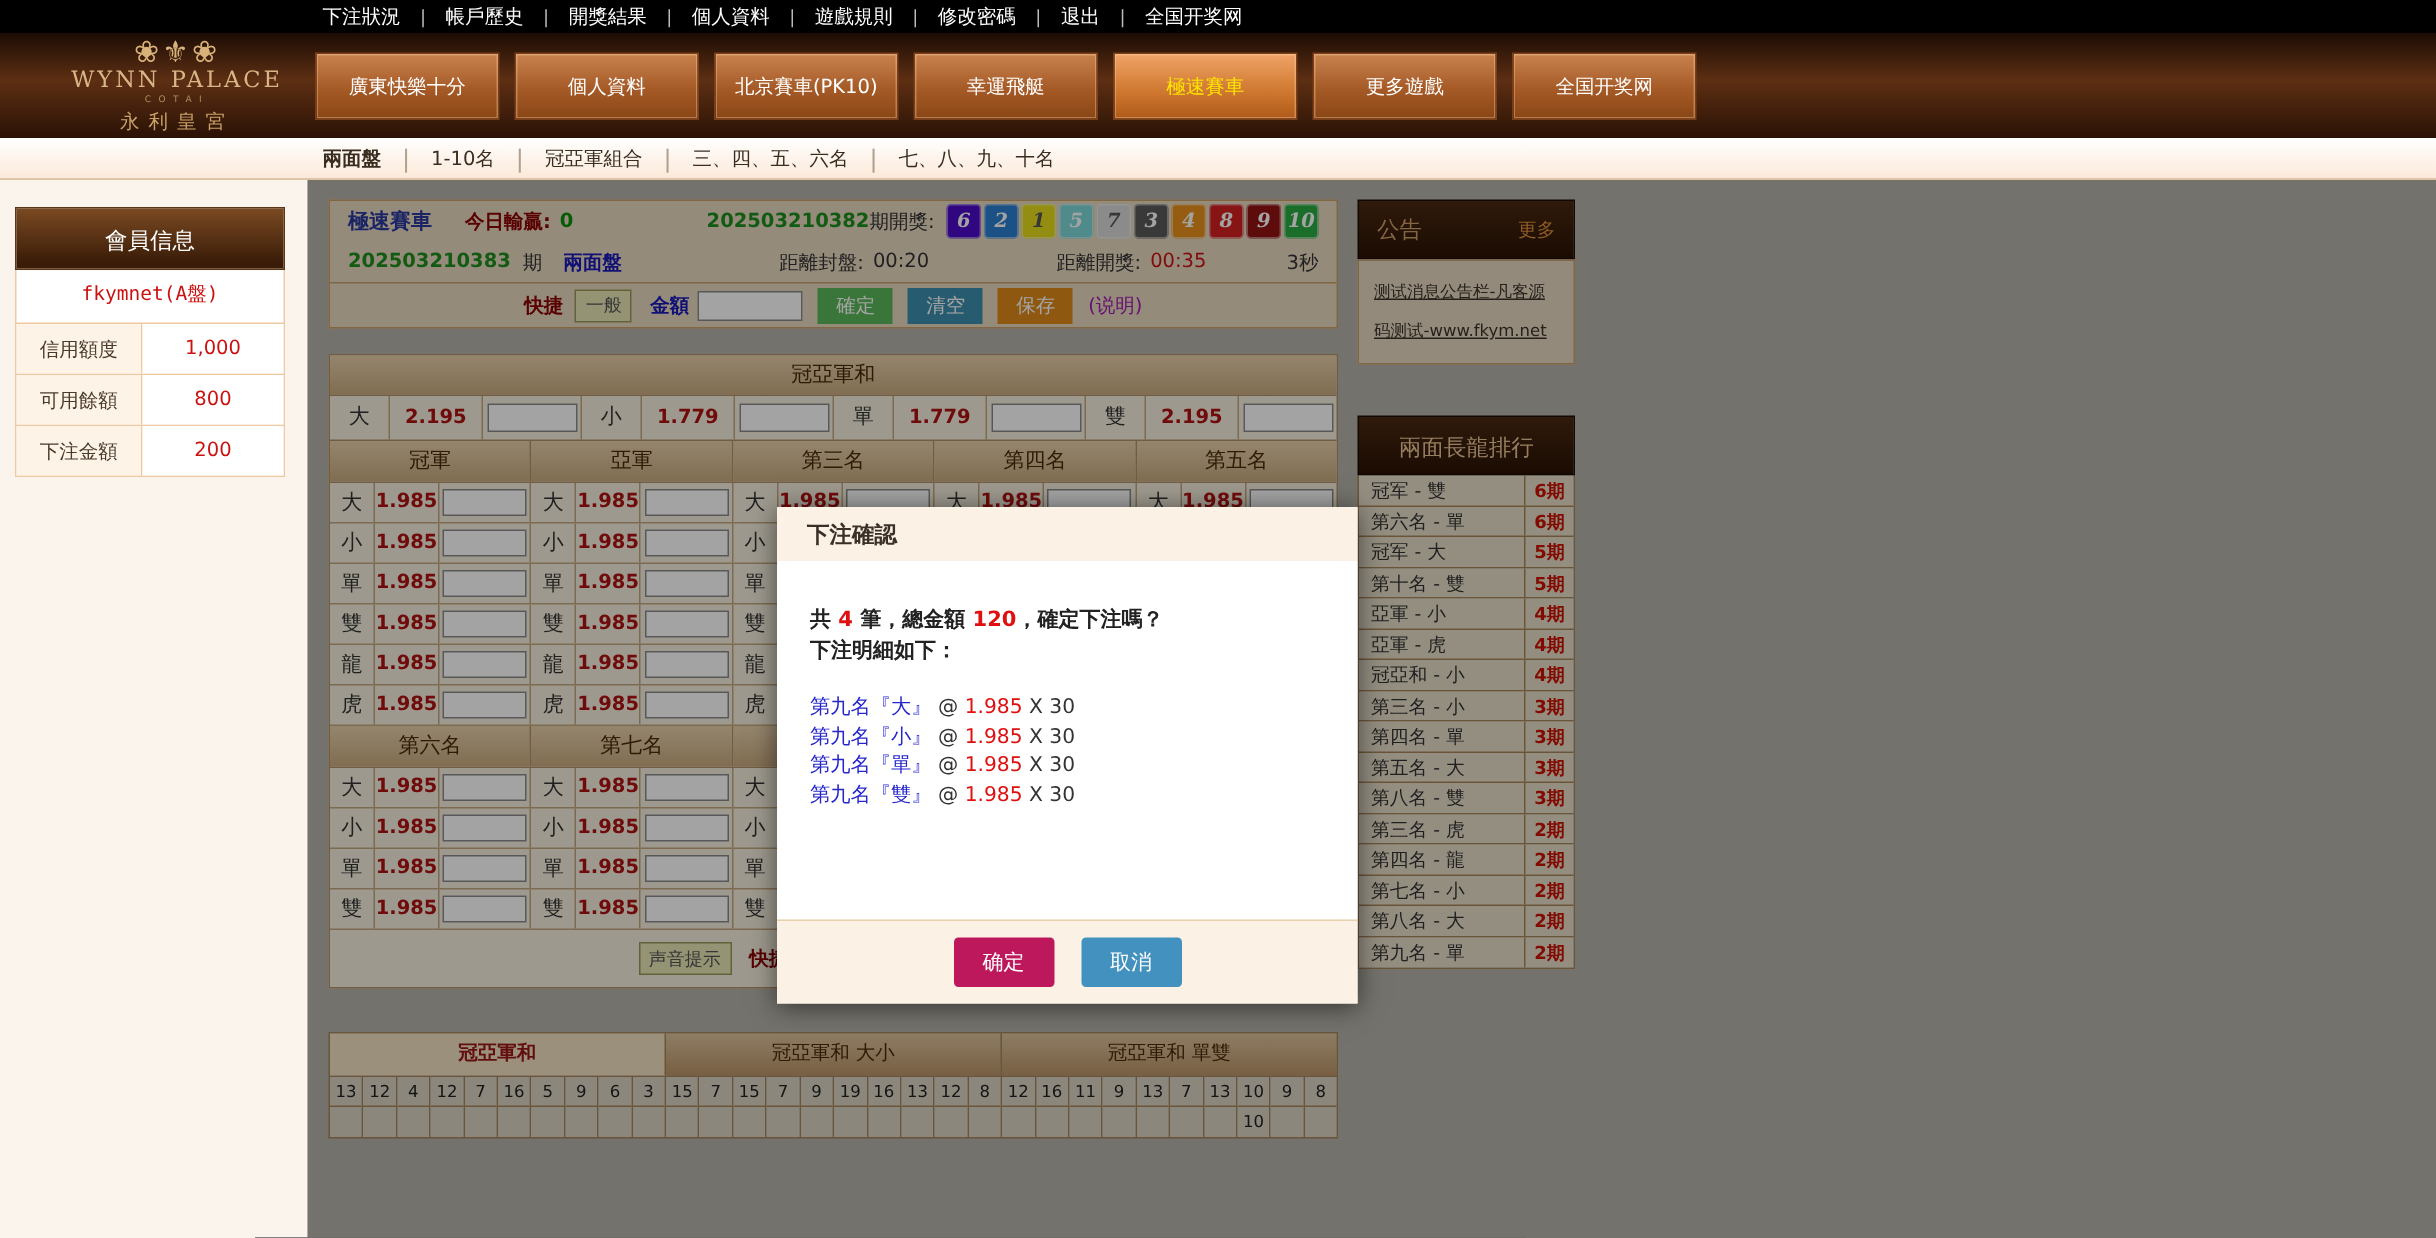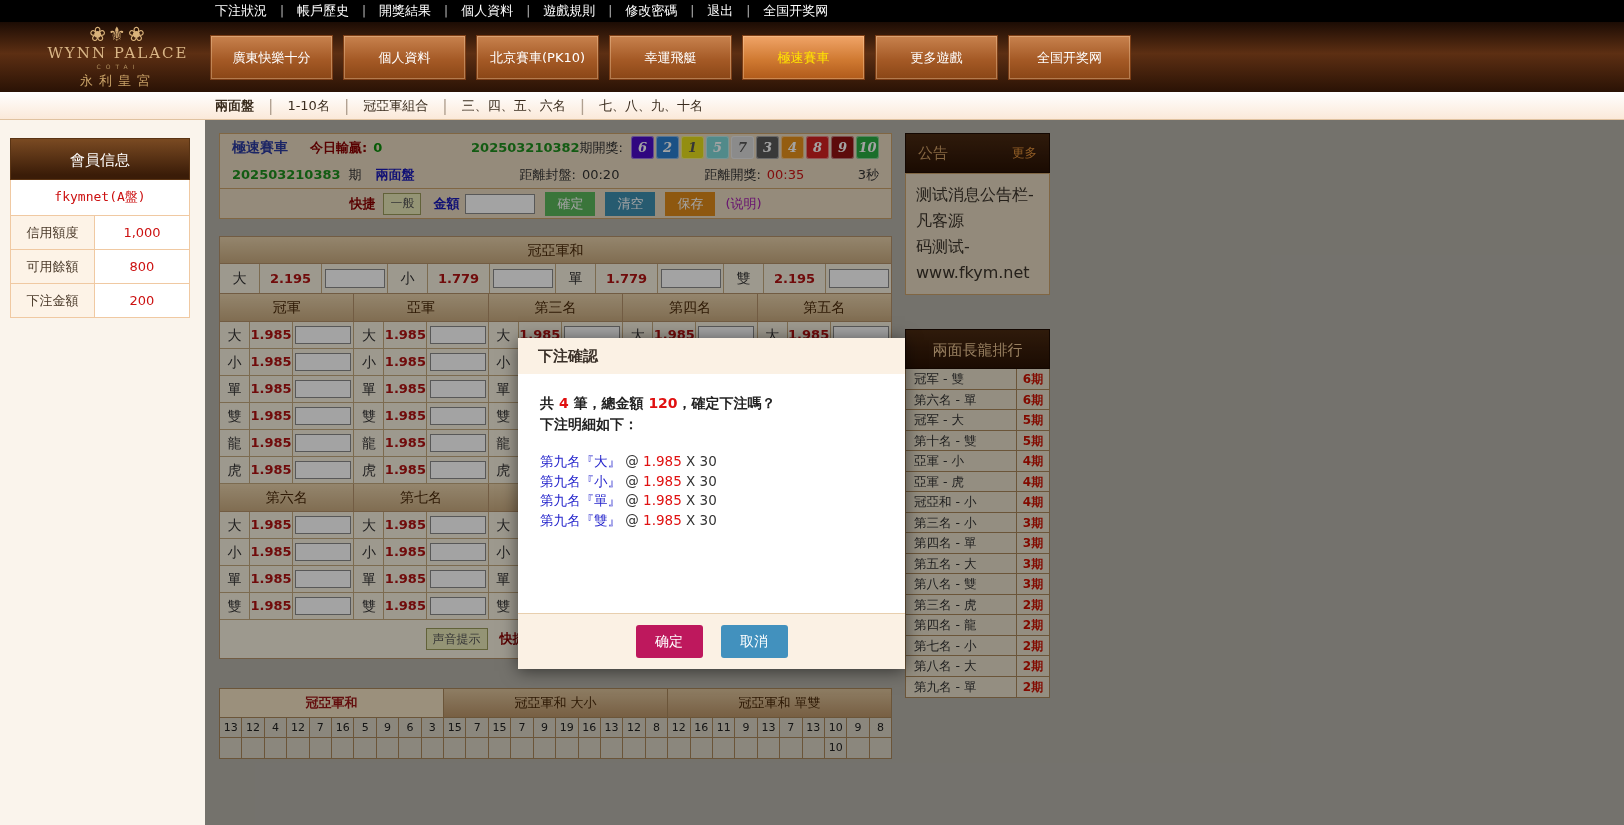--- a/index.html
+++ b/index.html
@@ -108,35 +108,35 @@
   .tg-col:last-child { border-right:none; }
   .tg-cell { height:20px; line-height:20px; text-align:center; font-size:11px; color:#222; background:#dad4c4; border-bottom:1px solid #a8855a; }
   .tg-cell:last-child { border-bottom:none; }
 
   
   .rightpanel { position:absolute; left:905px; top:13px; width:145px; }
   .a-head { height:40px; display:flex; align-items:center; justify-content:space-between; padding:0 12px;
             background:linear-gradient(180deg,#4a2a12 0%,#2a1204 100%); border:1px solid #1e0c02; }
   .a-title { color:#cf9f66; font-size:15px; }
   .a-more { color:#df8f3a; font-size:12.5px; cursor:pointer; }
-  .a-box { border:1px solid #c9a06a; background:#e6d8c0; padding:8px 10px; font-size:16px; color:#3a332a; line-height:26px; }
+  .a-box { border:1px solid #c9a06a; background:#e6d8c0; padding:8px 10px; font-size:11px; color:#3a332a; line-height:26px;text-decoration:underline; }
   .d-head { margin-top:34px; height:40px; line-height:40px; text-align:center; color:#ecc695; font-size:15px;
             background:linear-gradient(180deg,#4a2a12 0%,#2a1204 100%); border:1px solid #1e0c02; }
   .d-list { border:1px solid #a8855a; border-top:none; }
   .d-row { display:flex; height:20.5px; border-bottom:1px solid #a8855a; background:#e8dfca; }
   .d-row:last-child { border-bottom:none; }
   .d-name { flex:1; padding-left:8px; font-size:12.5px; color:#333; line-height:20px; white-space:nowrap; }
   .d-val { width:33px; border-left:1px solid #a8855a; text-align:center; font-size:12px; color:#cc1100; font-weight:bold; line-height:20px; }
 
   
   .overlay { position:absolute; left:205px; top:0; width:1419px; height:705px; background:rgba(0,0,0,0.36); z-index:50; }
   .modal { position:absolute; left:518px; top:218px; width:387px; height:331px; background:#fff; z-index:60;
            box-shadow:0 2px 16px rgba(0,0,0,0.55); }
   .mo-head { height:36px; line-height:36px; padding-left:20px; background:#fbf1e4; font-size:15px; font-weight:bold; color:#3a3028; }
-  .mo-body { height:239px; padding:19px 22px 0; background:#fff; }
+  .mo-body { height:239px; padding:29px 22px 0; background:#fff; }
   .mo-sum { font-size:14px; font-weight:bold; color:#222; line-height:21px; }
   .mo-sum .hot { color:#e01010; }
   .mo-detlab { font-size:14px; font-weight:bold; color:#222; line-height:21px; }
   .mo-lines { margin-top:17px; }
   .mo-line { font-size:13.5px; line-height:19.5px; color:#333; }
   .mo-line .nm { color:#2626cc; }
   .mo-line .od { color:#e01010; }
   .mo-foot { height:56px; background:#fbf1e4; border-top:1px solid #e8cfae; display:flex; align-items:center; justify-content:center; }
   .mo-btn { width:67px; height:33px; border:none; border-radius:3px; color:#fff; font-size:14px; cursor:pointer; }
   .mo-ok { background:#be185d; margin-right:18px; }

